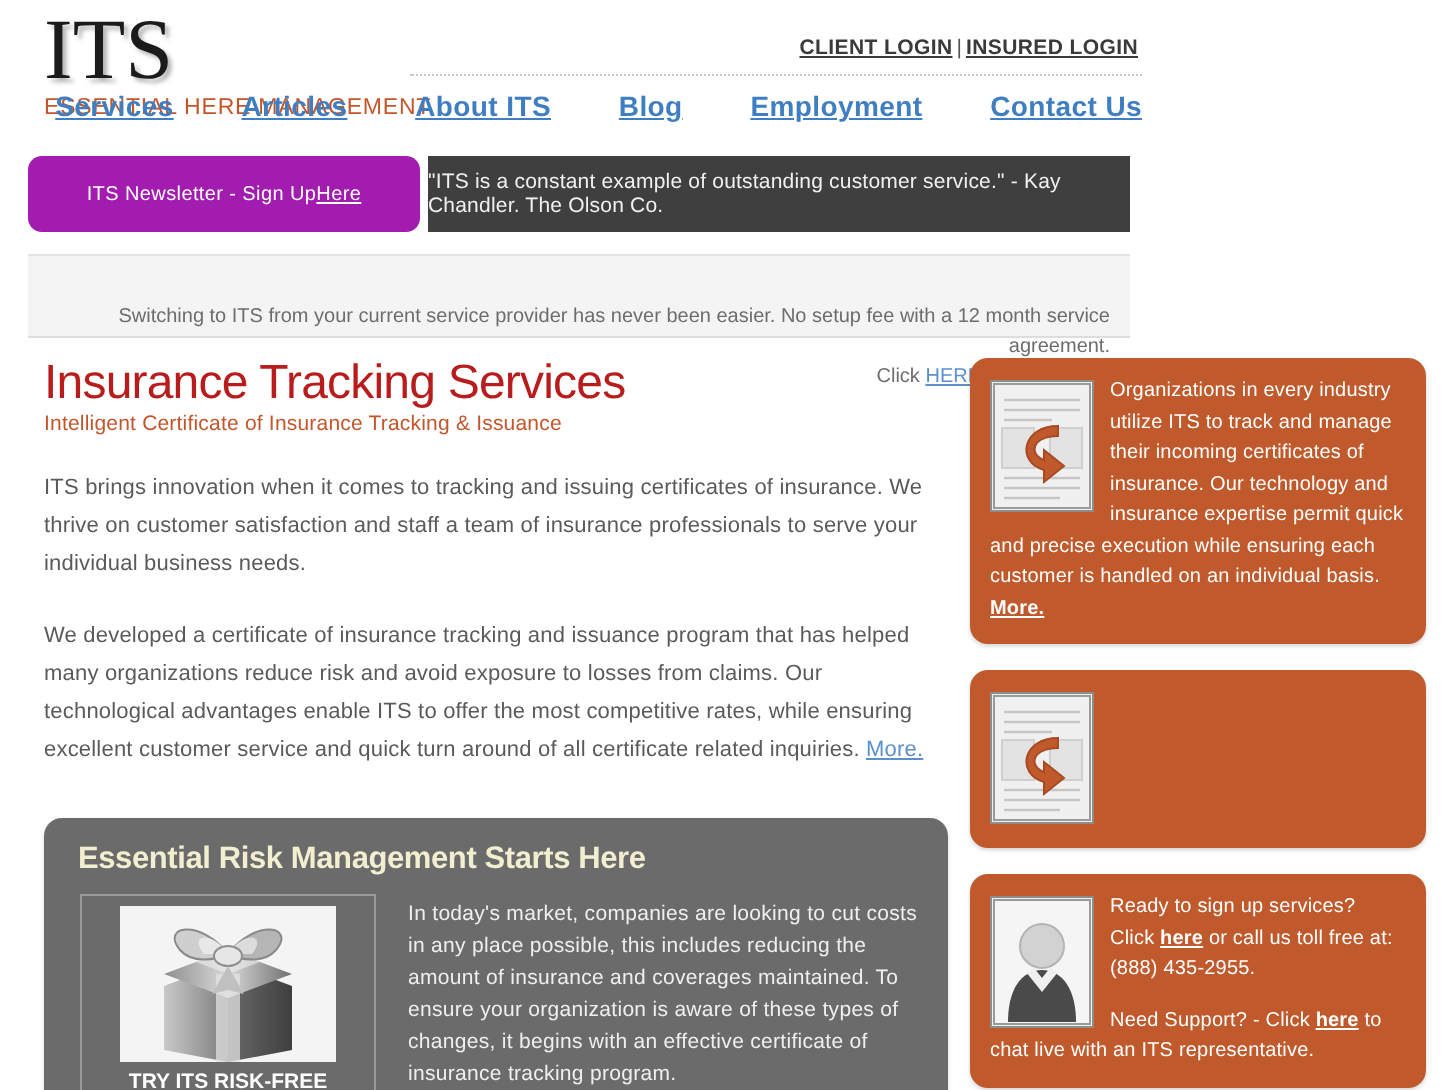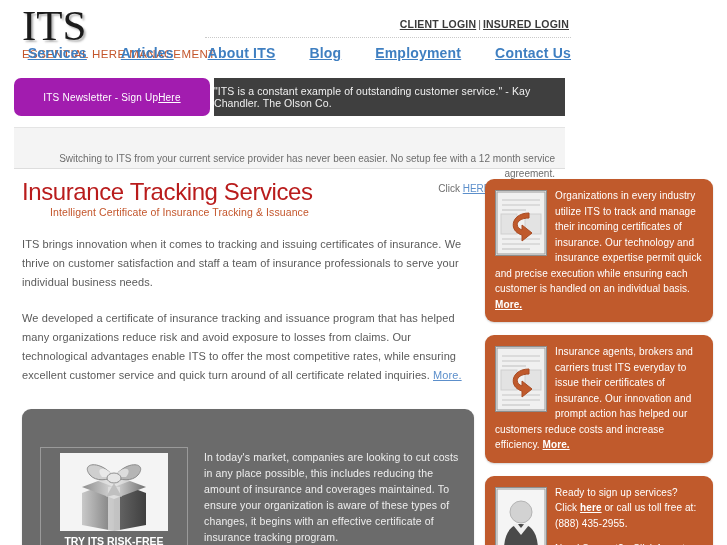--- a/index.html
+++ b/index.html
@@ -72,21 +72,21 @@
   
   .content { position: relative; margin-top: 10px; }
   .left-col { position: absolute; left: 22px; top: 0; width: 452px; }
   .right-col { position: absolute; left: 485px; top: 0; width: 228px; }
 
   .h1 {
     font-size: 24px; color: #b91c1c; font-weight: normal;
     letter-spacing: -.4px; line-height: 26px;
   }
   .h2 {
-    font-size: 10.5px; color: #c4562c; margin-top: 1px; letter-spacing: .1px; margin-left: 28px;
+    font-size: 10.5px; color: #c4562c; margin-top: 1px; letter-spacing: .1px;
   }
   .body-p {
     font-size: 11px; color: #5a5a5a; line-height: 19px; margin-top: 17px;
     letter-spacing: .1px;
   }
   .body-p a { color: #5c8fcb; text-decoration: underline; }
 
   
   .promo {
     margin-top: 24px; width: 452px; height: 165px;
@@ -181,20 +181,21 @@
       <h1 class="h1">Insurance Tracking Services</h1>
       <div class="h2">Intelligent Certificate of Insurance Tracking &amp; Issuance</div>
 
       <p class="body-p">ITS brings innovation when it comes to tracking and issuing certificates of insurance. We thrive on customer satisfaction and staff a team of insurance professionals to serve your individual business needs.</p>
 
       <p class="body-p">
         <span>We developed a certificate of insurance tracking and issuance program that has helped many organizations reduce risk and avoid exposure to losses from claims. Our technological advantages enable ITS to offer the most competitive rates, while ensuring excellent customer service and quick turn around of all certificate related inquiries. </span><a href="#">More.</a>
       </p>
 
       <div class="promo">
+        <div class="promo-title">Essential Risk Management Starts Here</div>
 
         <div class="promo-figure">
           <div class="giftwrap">
             <svg width="108" height="78" viewBox="0 0 108 78">
               <defs>
                 <linearGradient id="gbA" x1="0" y1="0" x2="1" y2="0">
                   <stop offset="0" stop-color="#8e8e8e"></stop>
                     <stop offset=".5" stop-color="#d9d9d9"></stop>
                     <stop offset="1" stop-color="#6f6f6f"></stop>
                 </linearGradient>
@@ -269,23 +270,20 @@
               <line x1="6" y1="19" x2="30" y2="19"></line>
                 <line x1="6" y1="48" x2="44" y2="48"></line>
               <line x1="6" y1="53" x2="44" y2="53"></line>
                 <line x1="6" y1="58" x2="34" y2="58"></line>
             </g>
             <rect x="5" y="23" width="16" height="20" fill="#e3e3e3" stroke="#cfcfcf"></rect>
             <rect x="29" y="23" width="16" height="20" fill="#e3e3e3" stroke="#cfcfcf"></rect>
             <path d="M33 22 C15 22, 12 40, 26 44 L26 50 L36 42 L26 34 L26 39 C18 36, 20 27, 33 27 Z" fill="#c05a2c" stroke="#a84a22" stroke-width="1"></path>
           </svg>
         </div>
-        <p>
-          <span>Insurance agents, brokers and carriers trust ITS everyday to issue their certificates of insurance. Our innovation and prompt action has helped our customers reduce costs and increase efficiency. </span><a href="#">More.</a>
-        </p>
         <div class="clear"></div>
       </div>
 
       <div class="card">
         <div class="card-icon person">
           <svg width="50" height="64" viewBox="0 0 50 64">
             <rect x="1" y="1" width="48" height="62" fill="#f5f5f5" stroke="#9a9a9a"></rect>
             <circle cx="25" cy="24" r="11" fill="#d2d2d2" stroke="#b4b4b4"></circle>
             <path d="M8 62 C8 44, 16 36, 25 36 C34 36, 42 44, 42 62 Z" fill="#4a4a4a"></path>
             <path d="M17 37 L25 47 L33 37 L29 35 L25 40 L21 35 Z" fill="#efefef"></path>

